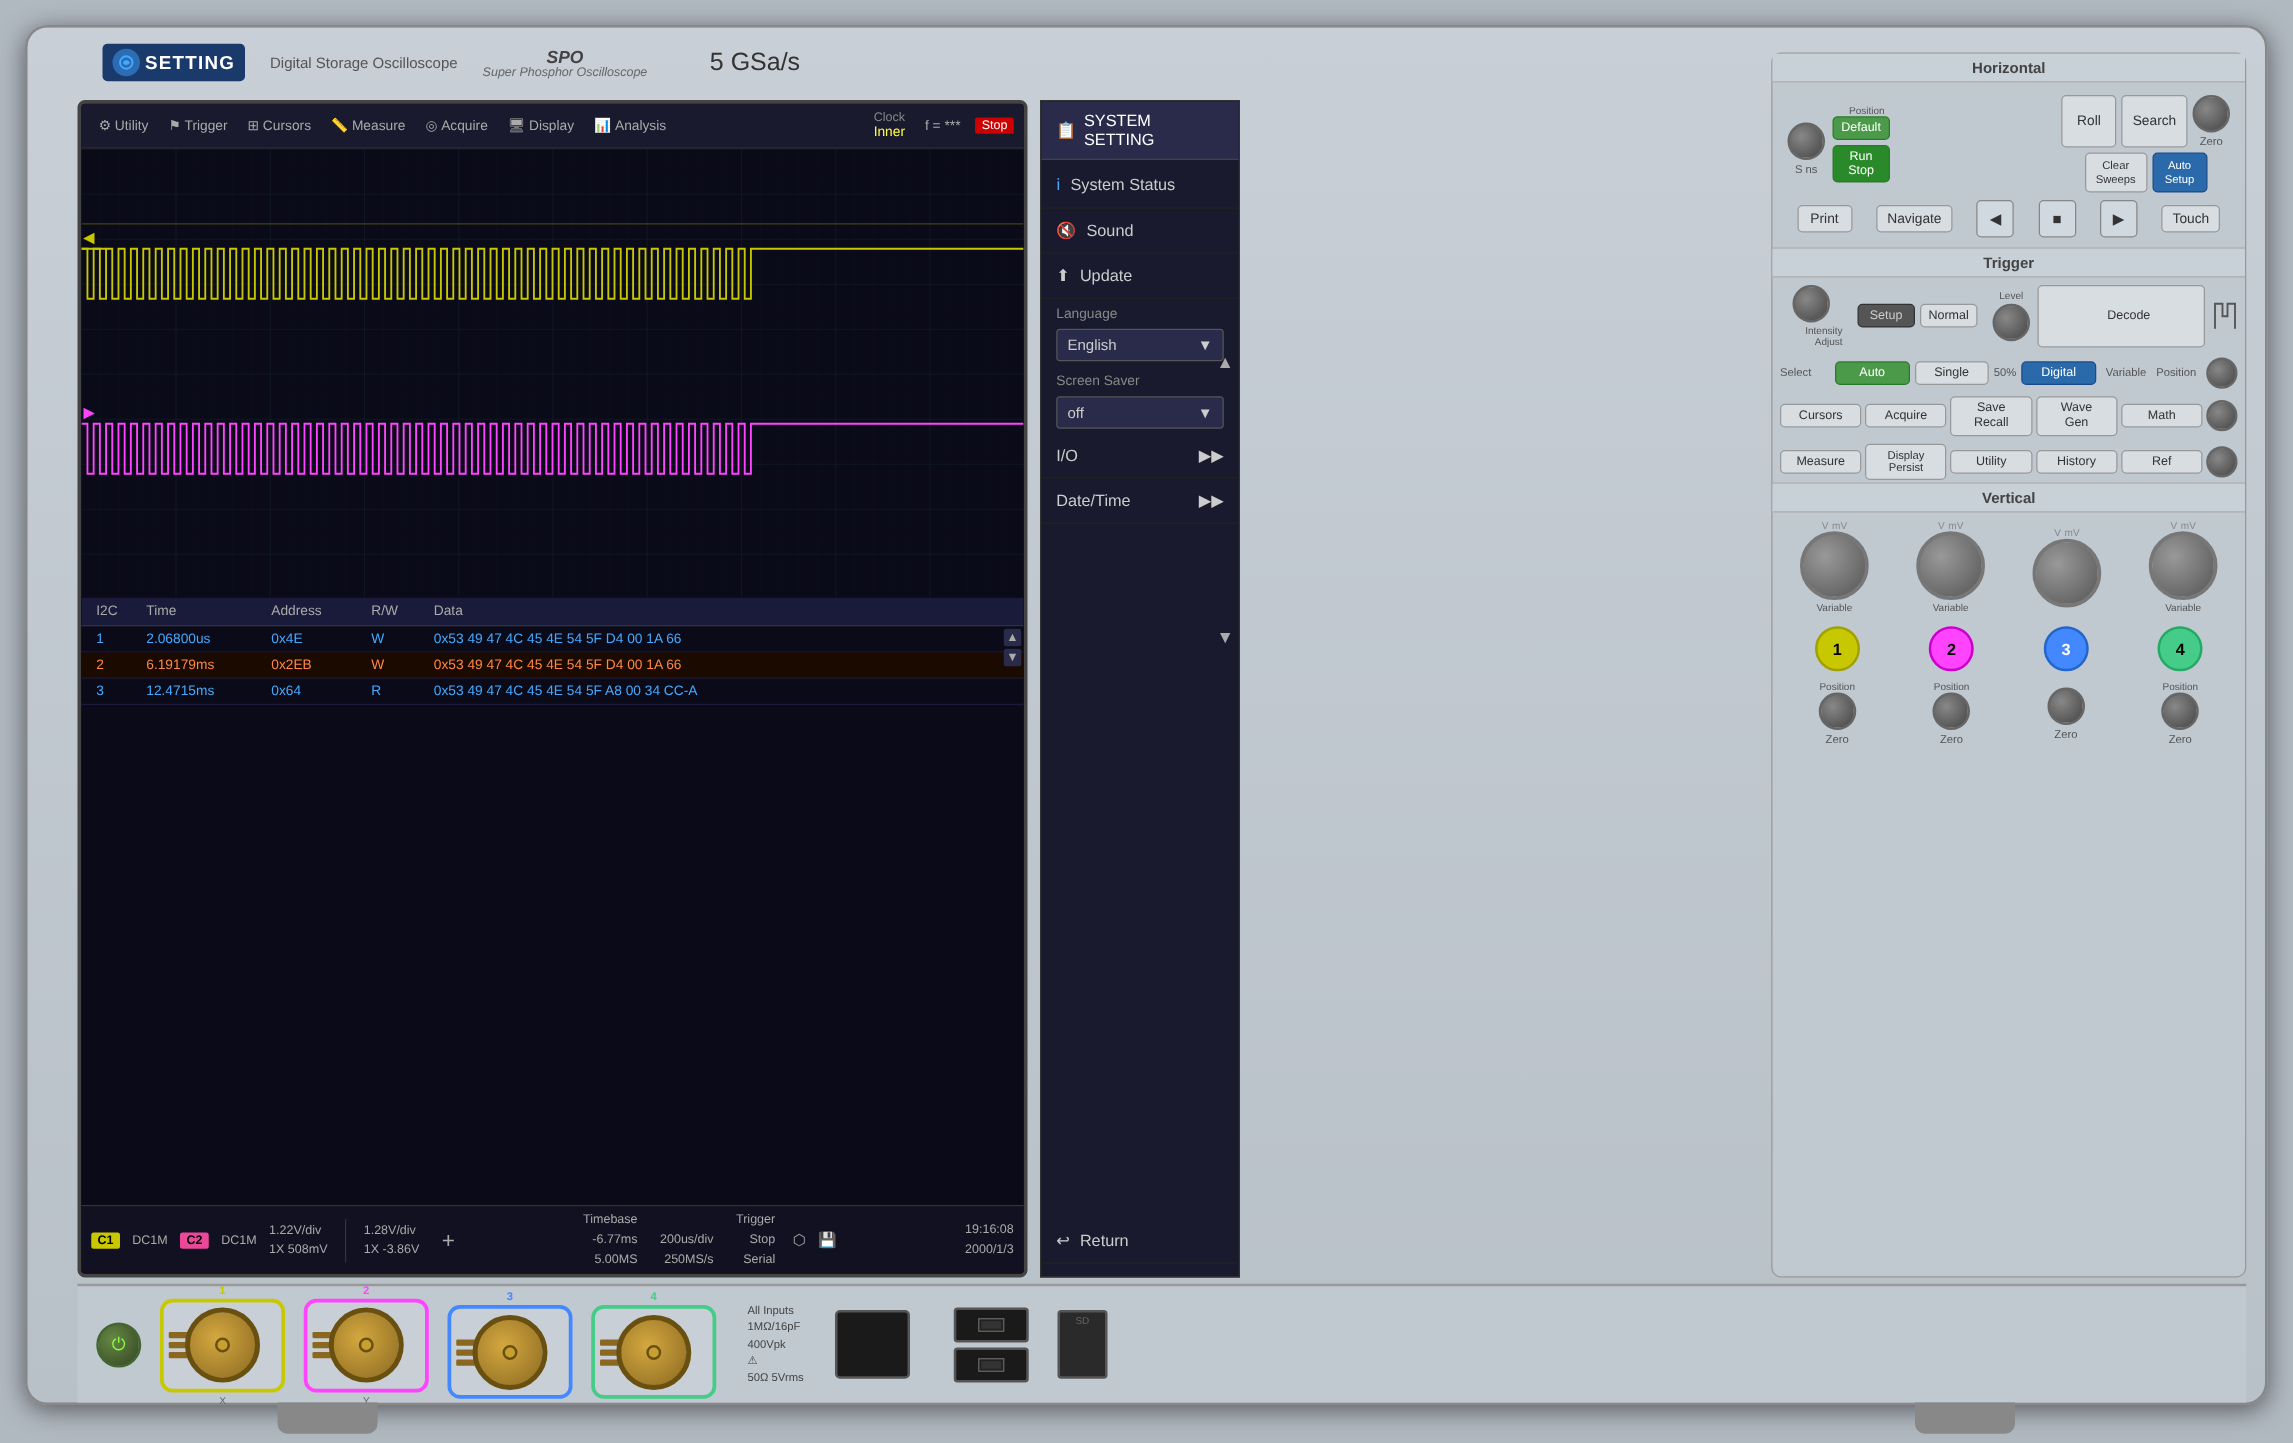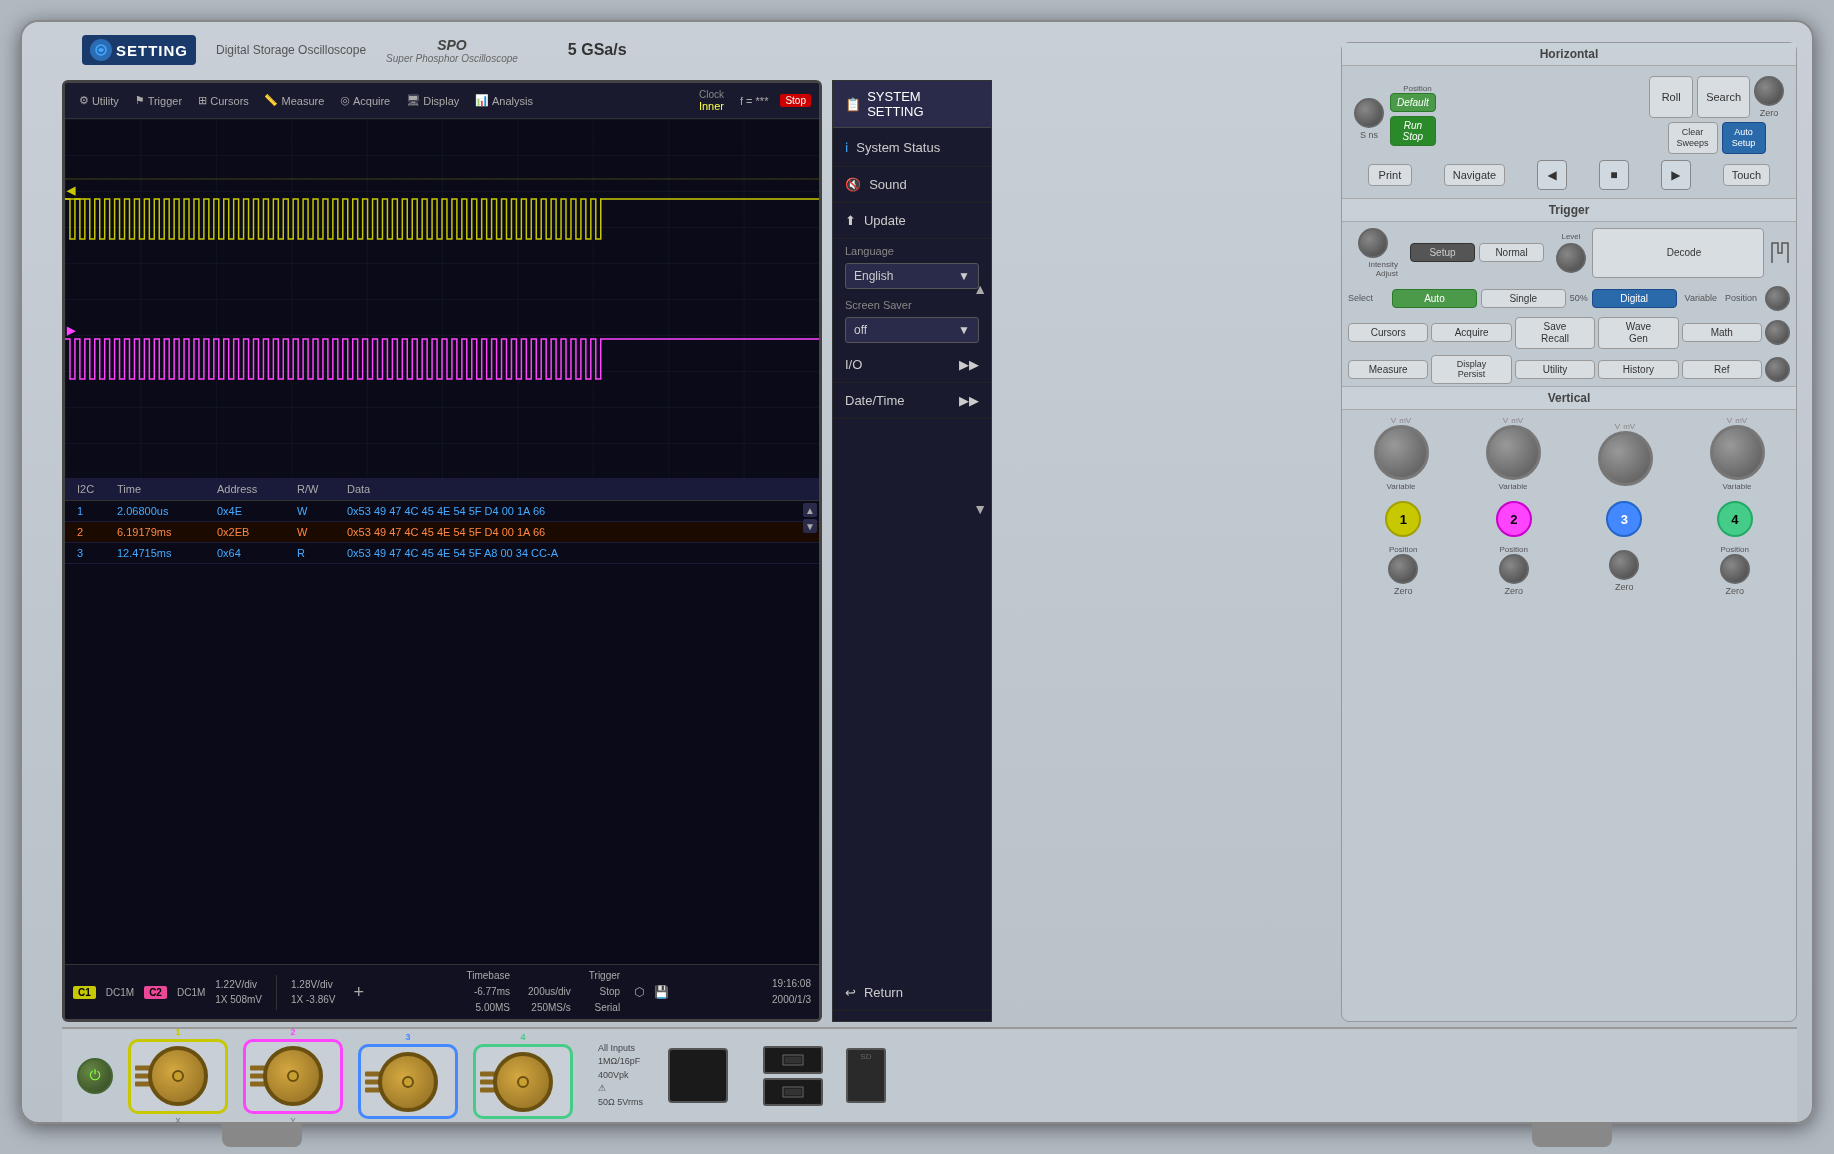--- a/index.html
+++ b/index.html
@@ -107,21 +107,21 @@
       background: #1a1a2e;
       border: 1px solid #333;
       overflow: hidden;
     }
 
     
     .right-panel {
       position: absolute;
       top: 20px;
       right: 15px;
-      width: 456px;
+      width: 380px;
       bottom: 100px;
       background: #c0c8d0;
       border-radius: 8px;
       border: 1px solid #999;
     }
 
     
     .bottom-area {
       position: absolute;
       bottom: 0;
@@ -338,21 +338,21 @@
       border: 1px solid #999;
       border-radius: 4px;
       font-size: 11px;
       color: #333;
       padding: 4px 8px;
       cursor: pointer;
       text-align: center;
       min-width: 44px;
     }
 
-    .ctrl-btn.green { background: #4a9a4a; color: white; border-color: #2a7a2a; font-style: italic; }
+    .ctrl-btn.green { background: #4a9a4a; color: white; border-color: #2a7a2a; }
     .ctrl-btn.blue { background: #2a6aaa; color: white; border-color: #1a4a8a; }
 
     .knob-small {
       width: 30px;
       height: 30px;
       border-radius: 50%;
       background: radial-gradient(circle at 35% 35%, #888, #444);
       border: 2px solid #666;
       cursor: pointer;
     }
@@ -630,21 +630,21 @@
           </svg>
         </div>
         <span style="font-size:15px;letter-spacing:1px;">SETTING</span>
       </div>
     </div>
     <span style="font-size:12px;color:#555;">Digital Storage Oscilloscope</span>
     <div class="spo-label">
       <div class="spo-title">SPO</div>
       <div class="spo-sub">Super Phosphor Oscilloscope</div>
     </div>
-    <span style="font-size:16px;font-weight:bold;color:#333;margin-left:30px;">5 GSa/s</span>
+    <span style="font-size:20px;font-weight:normal;color:#333;margin-left:30px;">5 GSa/s</span>
   </div>
 
   <div class="screen-container">
 
     <div class="screen-toolbar">
       <div class="toolbar-btn">
         <span>⚙</span>
         <span>Utility</span>
       </div>
       <div class="toolbar-btn">

